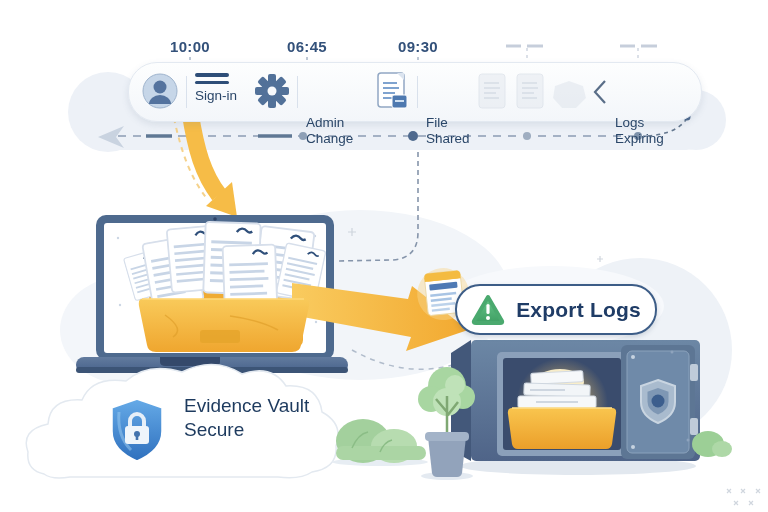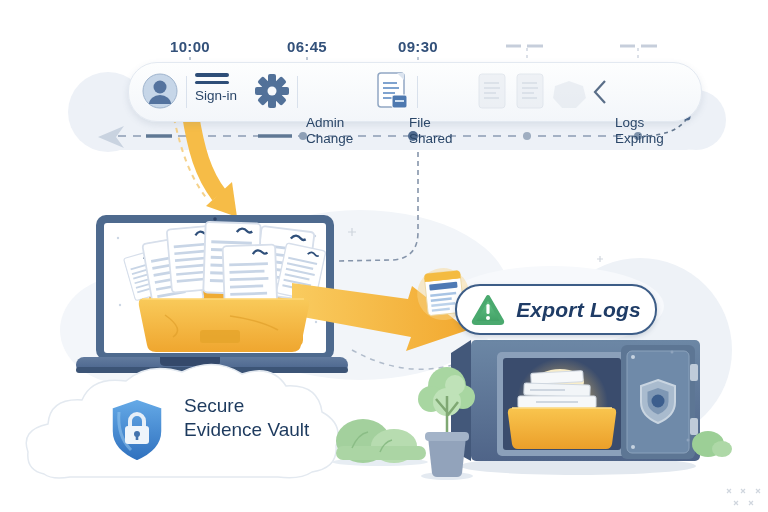--- a/index.html
+++ b/index.html
@@ -15,21 +15,21 @@
   .vdiv{position:absolute;width:1px;height:32px;top:13px;background:#d9e1ec;}
   .evt-label{position:absolute;top:12px;font-size:13.5px;line-height:16px;font-weight:500;
              color:#2a4668;margin-top:40px;}
   .signin{position:absolute;left:66px;top:10px;width:56px;}
   .menu-lines span{display:block;width:34px;height:3.5px;border-radius:2px;background:#2e4e78;
                    margin-bottom:4px;}
   .signin .txt{font-size:13.5px;font-weight:500;color:#2a4668;margin-top:2px;}
   .export-btn{position:absolute;left:455px;top:284px;width:198px;height:47px;border-radius:25px;
               background:#ffffff;border:2px solid #3d5d87;display:flex;align-items:center;
               justify-content:center;gap:11px;box-shadow:0 2px 5px rgba(50,70,100,.18);}
-  .export-btn span{font-size:21px;font-weight:600;color:#1f3c66;letter-spacing:.2px;font-style:italic;}
+  .export-btn span{font-size:21px;font-weight:600;color:#1f3c66;letter-spacing:.2px;}
   .vault-text{position:absolute;left:184px;top:394px;font-size:19px;line-height:24px;
               font-weight:500;color:#1d3a5e;}
 </style>
 </head>
 <body>
 
 <div id="app">
 
 <svg id="scene" width="768" height="512" viewBox="0 0 768 512">
   <defs>
@@ -292,21 +292,21 @@
   <div class="vdiv" style="left:168px"></div>
   <div class="evt-label" style="left:177px;width:64px">Admin Change</div>
   <svg class="pill-abs" style="left:246px;top:8px" width="36" height="42">
     <rect x="3" y="2" width="26" height="34" rx="3" fill="#ffffff" stroke="#91a7c3" stroke-width="1.5"></rect>
     <path d="M22,2 h7 v7 z" fill="#dbe4ef"></path>
     <path d="M8,12 h14 M8,17 h16 M8,22 h12 M8,27 h15" stroke="#7fa3cf" stroke-width="2" fill="none"></path>
     <rect x="17" y="24" width="15" height="13" rx="2" fill="#4e79b0" stroke="#ffffff"></rect>
     <path d="M20,30 h9" stroke="#cfe0f2" stroke-width="2"></path>
   </svg>
   <div class="vdiv" style="left:288px"></div>
-  <div class="evt-label" style="left:280px;width:56px">File Shared</div>
+  <div class="evt-label" style="left:297px;width:56px">File Shared</div>
   <svg class="pill-abs" style="left:346px;top:9px" width="118" height="40" opacity=".5">
     <rect x="4" y="2" width="26" height="34" rx="3" fill="#e3e8ef" stroke="#ccd4df"></rect>
     <path d="M9,11 h15 M9,16 h16 M9,21 h12 M9,26 h15" stroke="#c0cad7" stroke-width="2"></path>
     <rect x="42" y="2" width="26" height="34" rx="3" fill="#e3e8ef" stroke="#ccd4df"></rect>
     <path d="M47,11 h15 M47,16 h16 M47,21 h12 M47,26 h15" stroke="#c0cad7" stroke-width="2"></path>
     <path d="M80,14 l14,-5 14,5 3,12 -10,10 -14,0 -9,-10 z" fill="#dde3eb"></path>
   </svg>
   <svg class="pill-abs" style="left:464px;top:16px" width="14" height="26">
     <path d="M12,2 L2,13 L12,24" stroke="#5a6e88" stroke-width="2.2" fill="none"></path>
   </svg>
@@ -316,17 +316,17 @@
 <div class="export-btn">
   <svg width="34" height="31">
     <path d="M17,3 L31,27 Q32,29 29,29 L5,29 Q2,29 3,27 Z" fill="url(#greenGrad)" stroke="#4aa96e" stroke-width="4" stroke-linejoin="round"></path>
     <rect x="15.4" y="10" width="3.2" height="10" rx="1.6" fill="#ffffff"></rect>
     <circle cx="17" cy="24" r="2" fill="#ffffff"></circle>
   </svg>
   <span>Export Logs</span>
 </div>
 
 <div class="vault-text">
+  <div>Evidence Vault</div>
   <div>Secure</div>
-  <div>Evidence Vault</div>
 </div>
 
 </div>
 
 </body></html>

